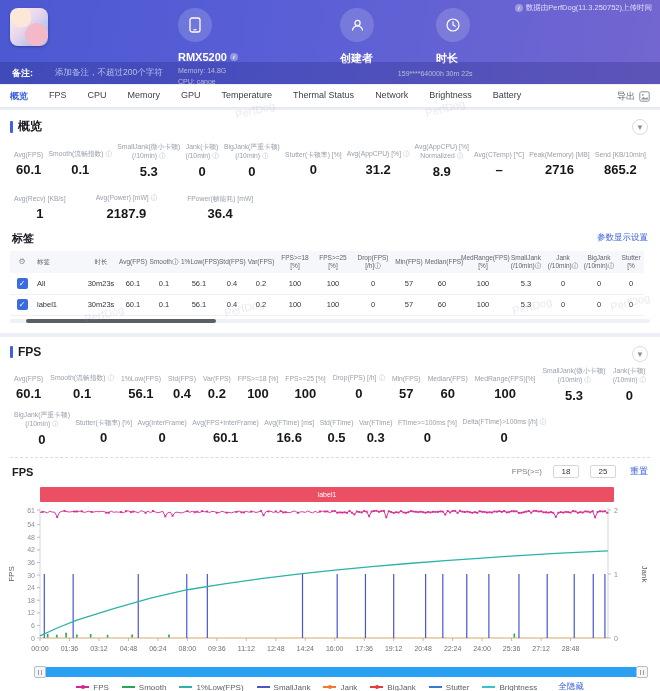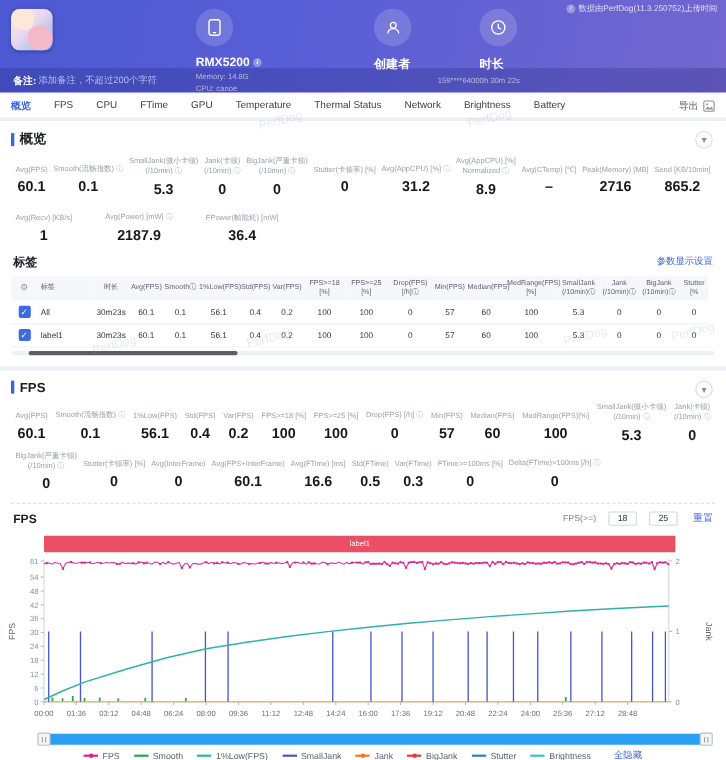--- a/index.html
+++ b/index.html
@@ -16,21 +16,21 @@
      box-shadow:0 1px 3px rgba(0,0,40,.3);flex:0 0 auto;}
   .app-name{font-size:13px;font-weight:bold;margin-bottom:3px;}
   .app-line{font-size:7px;color:rgba(255,255,255,.8);line-height:1.45;display:flex;align-items:center;gap:3px;}
   .android-ic{width:6px;height:6px;border-radius:2px 2px 1px 1px;background:#7fd08a;display:inline-block;}
   .meta-block{display:flex;gap:8px;flex-direction:column;}
   .mcircle{width:34px;height:34px;border-radius:50%;background:rgba(255,255,255,.16);display:flex;align-items:center;justify-content:center;flex:0 0 auto;}
   .meta-title{font-size:11px;font-weight:bold;margin:1px 0 3px 0;display:flex;align-items:center;gap:3px;}
   .meta-line{font-size:7px;color:rgba(255,255,255,.82);line-height:1.5;}
   .info-i{display:inline-block;width:8px;height:8px;border-radius:50%;background:rgba(255,255,255,.35);color:#fff;font-size:6px;line-height:8px;text-align:center;font-style:italic;}
   .dev{width:162px;} .who{width:96px;text-align:right;} .dur{width:96px;}
-  .remark{position:absolute;left:0;bottom:0;width:660px;height:22px;background:rgba(18,24,100,.22);display:flex;align-items:center;padding-left:12px;gap:2px;}
+  .remark{position:absolute;left:0;bottom:0;width:660px;height:22px;background:rgba(18,24,100,.22);display:flex;align-items:center;padding-left:12px;gap:22px;}
   .remark-label{font-size:9px;font-weight:bold;color:#fff;}
   .remark-ph{font-size:8.5px;color:rgba(200,208,245,.85);}
   
   .tabbar{position:absolute;top:85px;left:0;width:660px;height:23px;background:#fff;border-bottom:1px solid #e7e8ef;display:flex;align-items:center;padding:0 10px;}
   .tab{font-size:9px;color:#3c3f46;margin-right:21px;cursor:pointer;white-space:nowrap;}
   .tab.active{color:#3f63e0;font-weight:bold;}
   .export{margin-left:auto;display:flex;align-items:center;gap:4px;font-size:9px;color:#5a5f6a;font-family:Liberation Serif, serif;}
   
   .card{position:absolute;left:0;width:660px;background:#fff;}
   .card-ov{top:110px;height:223px;}
@@ -137,21 +137,21 @@
     <span class="remark-label">备注:</span>
     <span class="remark-ph">添加备注，不超过200个字符</span>
   </div>
 </div>
 
 <div class="tabbar">
   <span id="tabs-host" style="display:flex;">
       <span class="tab active">概览</span>
       <span class="tab">FPS</span>
       <span class="tab">CPU</span>
-      <span class="tab">FTime</span>
+      <span class="tab">Memory</span>
       <span class="tab">GPU</span>
       <span class="tab">Temperature</span>
       <span class="tab">Thermal Status</span>
       <span class="tab">Network</span>
       <span class="tab">Brightness</span>
       <span class="tab">Battery</span>
     </span>
   <span class="export">
     <span>导出</span>
     <svg width="11" height="11" viewBox="0 0 11 11">

